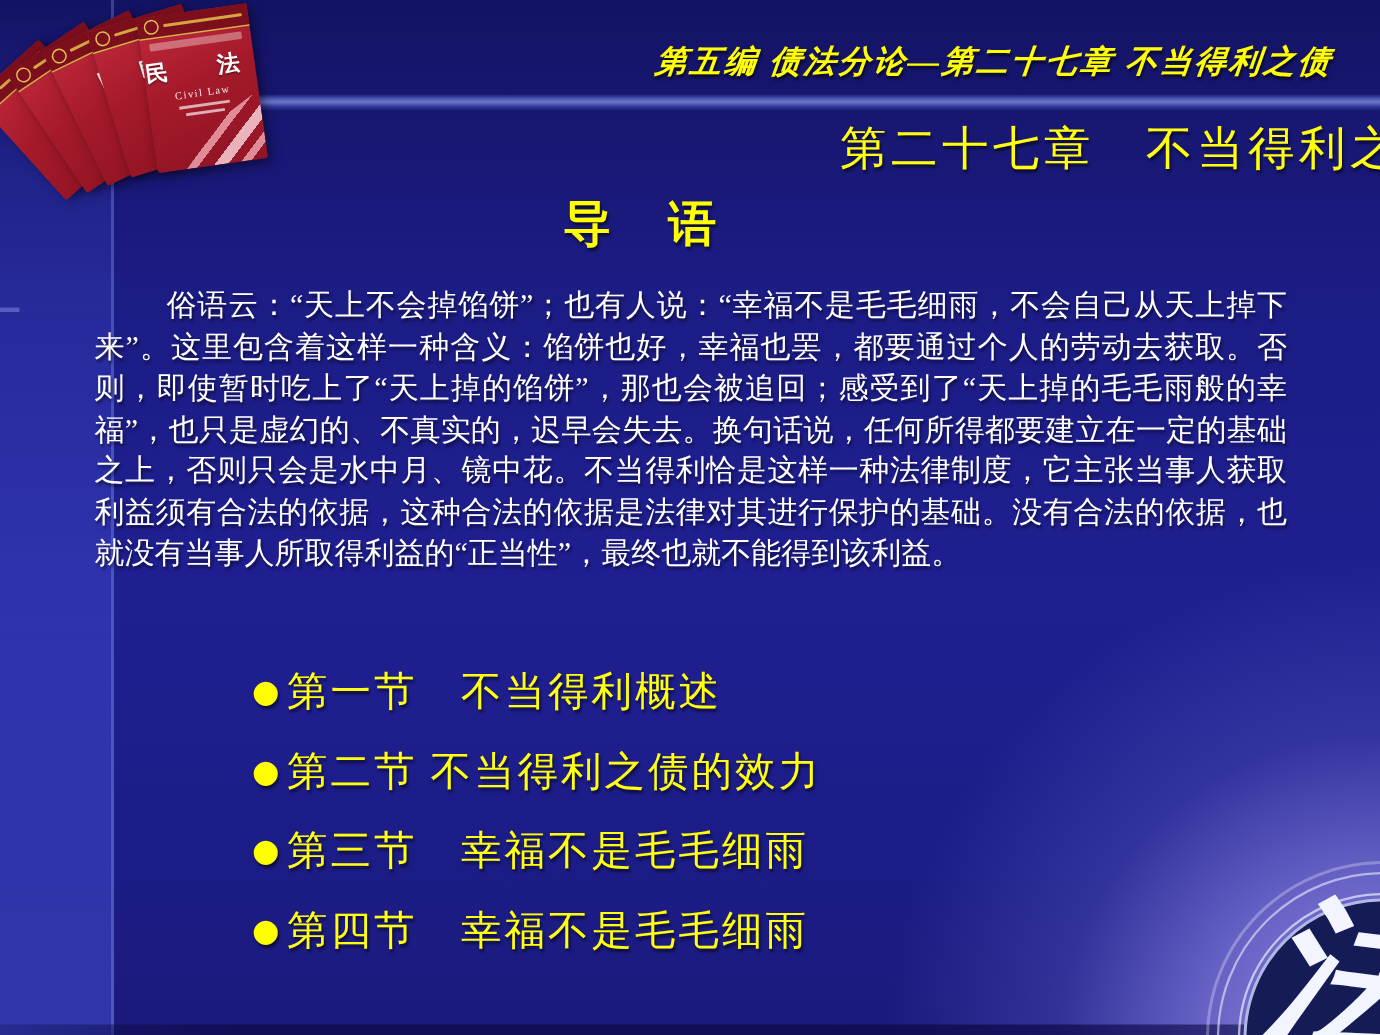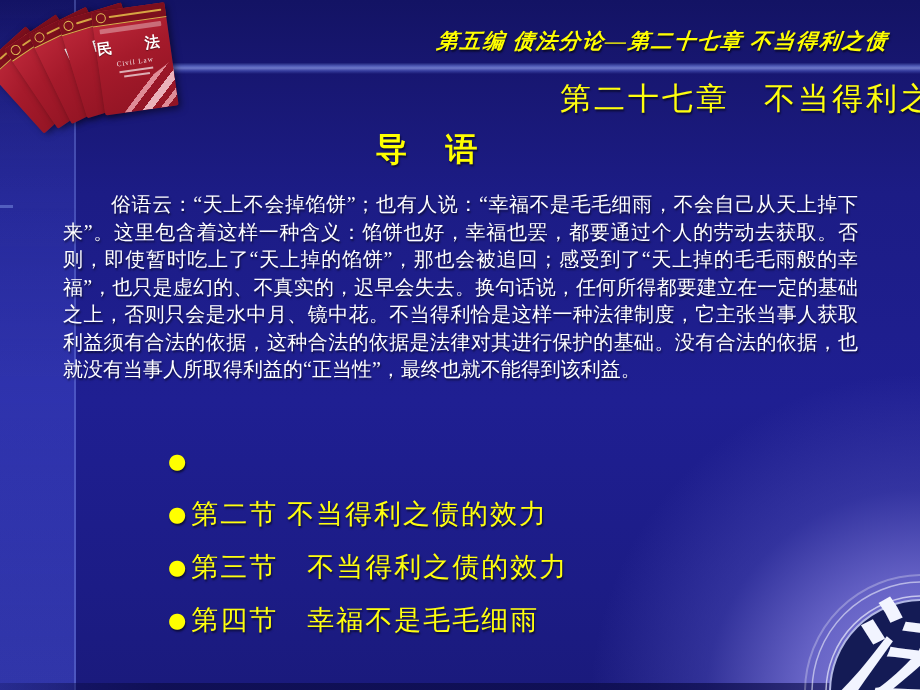--- a/index.html
+++ b/index.html
@@ -154,28 +154,29 @@
   </div>
 
   <h1 class="title">第二十七章　不当得利之债</h1>
   <h2 class="subtitle">导　语</h2>
 
   <p class="intro">俗语云：“天上不会掉馅饼”；也有人说：“幸福不是毛毛细雨，不会自己从天上掉下来”。这里包含着这样一种含义：馅饼也好，幸福也罢，都要通过个人的劳动去获取。否则，即使暂时吃上了“天上掉的馅饼”，那也会被追回；感受到了“天上掉的毛毛雨般的幸福”，也只是虚幻的、不真实的，迟早会失去。换句话说，任何所得都要建立在一定的基础之上，否则只会是水中月、镜中花。不当得利恰是这样一种法律制度，它主张当事人获取利益须有合法的依据，这种合法的依据是法律对其进行保护的基础。没有合法的依据，也就没有当事人所取得利益的“正当性”，最终也就不能得到该利益。</p>
 
   <div class="toc">
     <div class="toc-item">
       <span class="marker">●</span>
+      <span class="toc-text">第一节　不当得利概述</span>
     </div>
     <div class="toc-item">
       <span class="marker">●</span>
       <span class="toc-text">第二节 不当得利之债的效力</span>
     </div>
     <div class="toc-item">
       <span class="marker">●</span>
-      <span class="toc-text">第三节　不当得利之债的效力</span>
+      <span class="toc-text">第三节　幸福不是毛毛细雨</span>
     </div>
     <div class="toc-item">
       <span class="marker">●</span>
       <span class="toc-text">第四节　幸福不是毛毛细雨</span>
     </div>
   </div>
 
   <svg class="seal" viewBox="0 0 260 260">
     <defs>
       <path id="ringPath" d="M130,28 a102,102 0 1,1 -0.2,0"></path>

